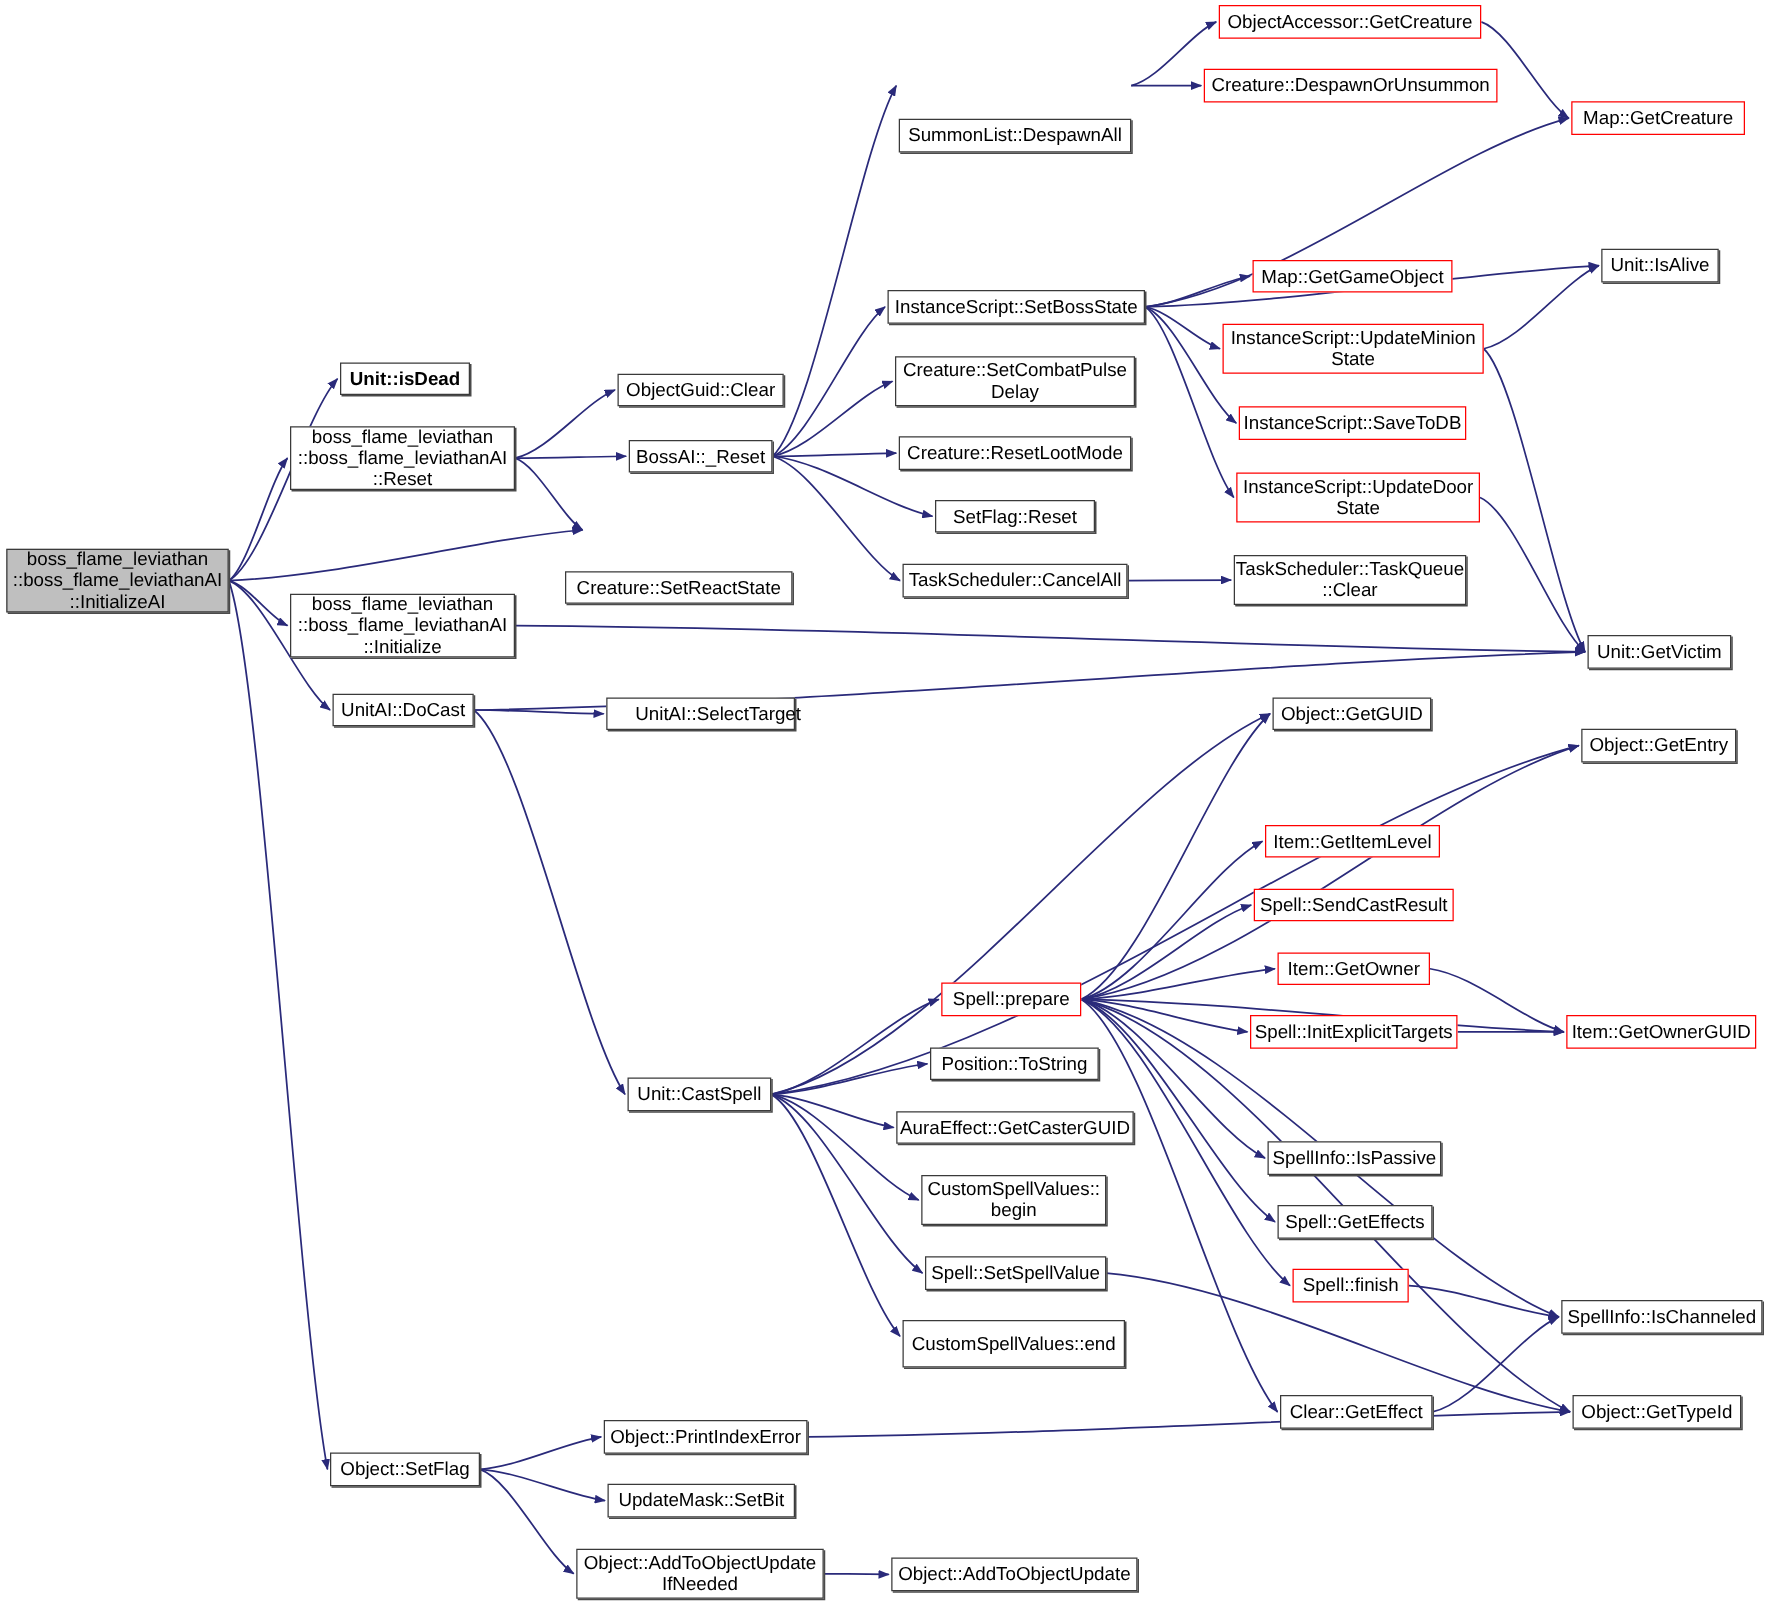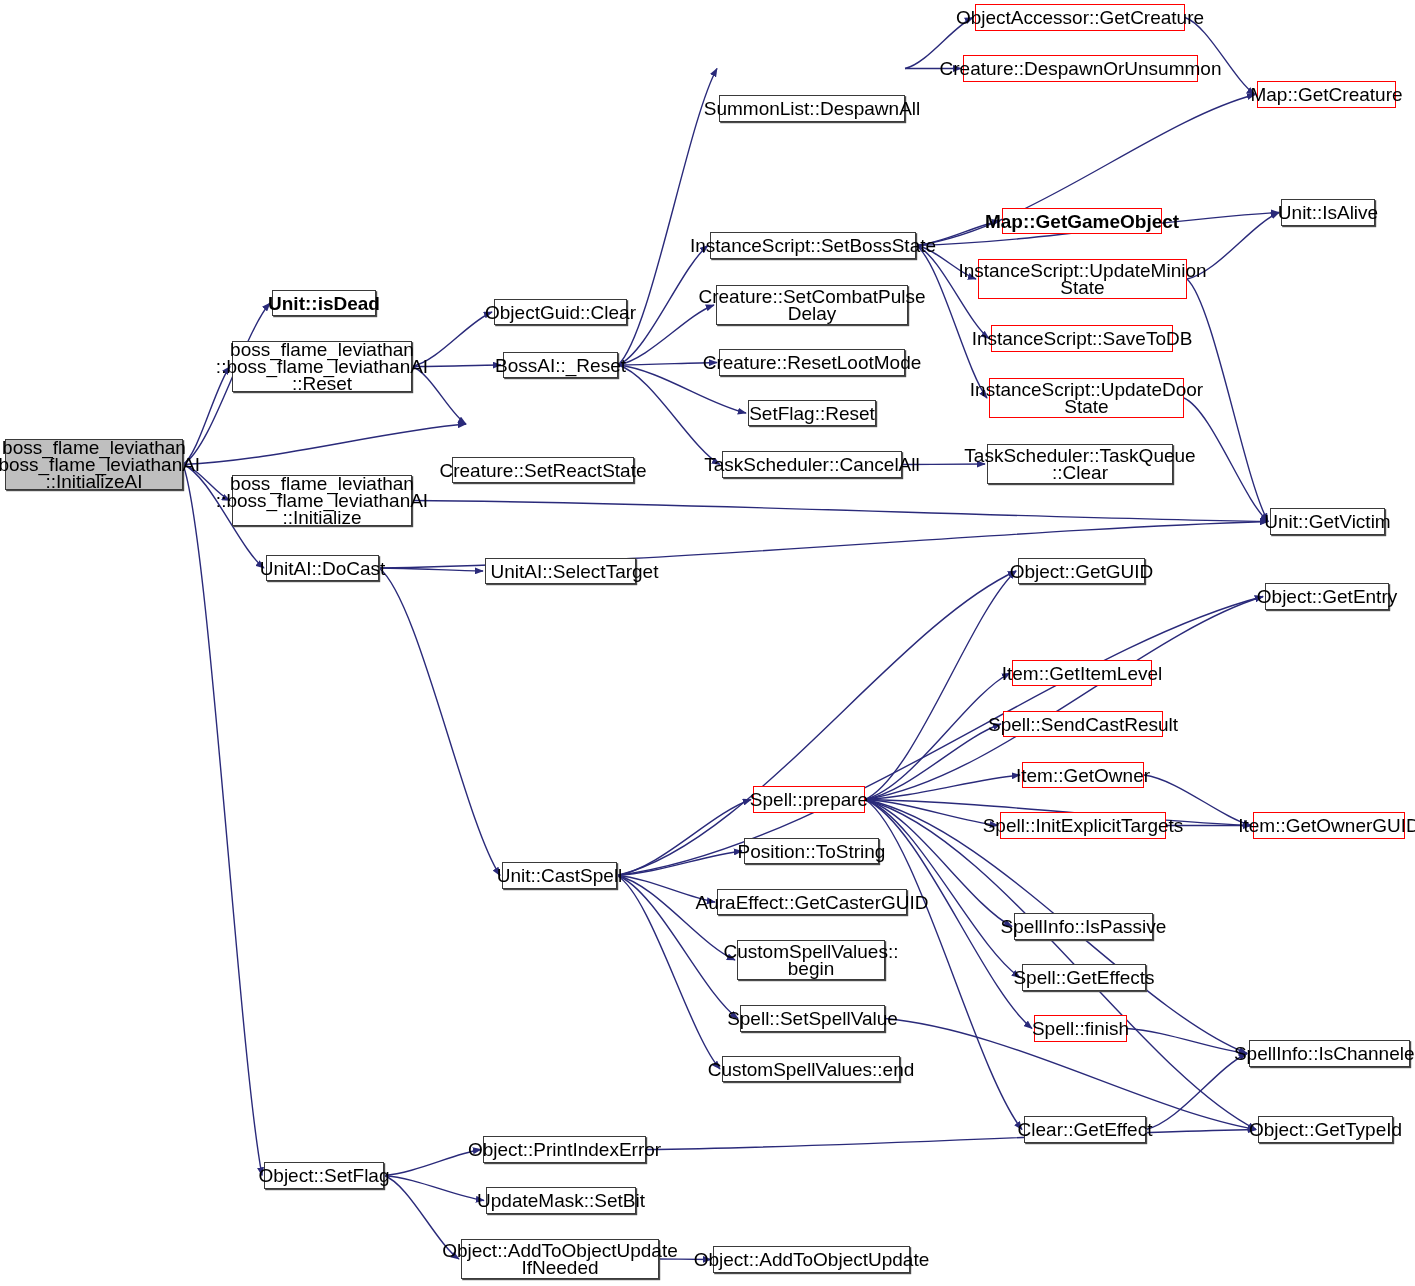--- a/index.html
+++ b/index.html
@@ -10,21 +10,21 @@
     font-family:"Liberation Sans", sans-serif;
     overflow:hidden;
   }
   #edges{position:absolute;left:0;top:0;width:1415px;height:1286px;}
   .node{
     position:absolute;
     box-sizing:border-box;
     background:#ffffff;
     border:1px solid #3a3a3a;
     color:#000000;
-    font-size:19px;
+    font-size:15px;
     line-height:17px;
     display:flex;
     align-items:center;
     justify-content:center;
     text-align:center;
     white-space:pre-line;
     letter-spacing:0px;
     box-shadow:1.2px 1.2px 0 0 #4a4a4a;
   }
   .node.red{
@@ -131,21 +131,21 @@
       <div class="node" style="left: 485px; top: 558px; width: 151px; height: 26px; padding-left: 28px;">UnitAI::SelectTarget</div>
       <div class="node" style="left: 719px; top: 55px; width: 186px; height: 27px; margin-top: 40px;">SummonList::DespawnAll</div>
       <div class="node" style="left: 710px; top: 232px; width: 206px; height: 27px;">InstanceScript::SetBossState</div>
       <div class="node" style="left: 716px; top: 285px; width: 192px; height: 40px;">Creature::SetCombatPulse
 Delay</div>
       <div class="node" style="left: 719px; top: 349px; width: 186px; height: 27px;">Creature::ResetLootMode</div>
       <div class="node" style="left: 748px; top: 400px; width: 128px; height: 26px;">SetFlag::Reset</div>
       <div class="node" style="left: 722px; top: 451px; width: 180px; height: 27px;">TaskScheduler::CancelAll</div>
       <div class="node red" style="left: 975px; top: 4px; width: 210px; height: 27px;">ObjectAccessor::GetCreature</div>
       <div class="node red" style="left: 963px; top: 55px; width: 235px; height: 27px;">Creature::DespawnOrUnsummon</div>
-      <div class="node red" style="left: 1002px; top: 208px; width: 160px; height: 26px; font-weight: bold;">Map::GetGameObject</div>
+      <div class="node red" style="left: 1002px; top: 208px; width: 160px; height: 26px;">Map::GetGameObject</div>
       <div class="node red" style="left: 978px; top: 259px; width: 209px; height: 40px; text-align: center;">InstanceScript::UpdateMinion
 State</div>
       <div class="node red" style="left: 991px; top: 325px; width: 182px; height: 27px;">InstanceScript::SaveToDB</div>
       <div class="node red" style="left: 989px; top: 378px; width: 195px; height: 40px;">InstanceScript::UpdateDoor
 State</div>
       <div class="node" style="left: 987px; top: 444px; width: 186px; height: 40px;">TaskScheduler::TaskQueue
 ::Clear</div>
       <div class="node red" style="left: 1257px; top: 81px; width: 139px; height: 27px;">Map::GetCreature</div>
       <div class="node" style="left: 1281px; top: 199px; width: 94px; height: 27px;">Unit::IsAlive</div>
       <div class="node" style="left: 1270px; top: 508px; width: 115px; height: 27px;">Unit::GetVictim</div>
@@ -156,21 +156,21 @@
       <div class="node red" style="left: 1022px; top: 762px; width: 122px; height: 26px;">Item::GetOwner</div>
       <div class="node red" style="left: 1000px; top: 812px; width: 166px; height: 27px;">Spell::InitExplicitTargets</div>
       <div class="node red" style="left: 1253px; top: 812px; width: 152px; height: 27px;">Item::GetOwnerGUID</div>
       <div class="node red" style="left: 753px; top: 786px; width: 112px; height: 27px;">Spell::prepare</div>
       <div class="node" style="left: 502px; top: 862px; width: 115px; height: 27px;">Unit::CastSpell</div>
       <div class="node" style="left: 744px; top: 838px; width: 135px; height: 26px;">Position::ToString</div>
       <div class="node" style="left: 717px; top: 889px; width: 190px; height: 26px;">AuraEffect::GetCasterGUID</div>
       <div class="node" style="left: 737px; top: 940px; width: 148px; height: 40px;">CustomSpellValues::
 begin</div>
       <div class="node" style="left: 740px; top: 1005px; width: 145px; height: 27px;">Spell::SetSpellValue</div>
-      <div class="node" style="left: 722px; top: 1056px; width: 178px; height: 26px;">CustomSpellValues::end</div>
+      <div class="node" style="left: 722px; top: 1056px; width: 178px; height: 38px;">CustomSpellValues::end</div>
       <div class="node" style="left: 1014px; top: 913px; width: 139px; height: 27px;">SpellInfo::IsPassive</div>
       <div class="node" style="left: 1022px; top: 964px; width: 124px; height: 27px;">Spell::GetEffects</div>
       <div class="node red" style="left: 1034px; top: 1015px; width: 93px; height: 27px;">Spell::finish</div>
       <div class="node" style="left: 1249px; top: 1040px; width: 161px; height: 27px;">SpellInfo::IsChanneled</div>
       <div class="node" style="left: 1024px; top: 1116px; width: 122px; height: 27px;">Clear::GetEffect</div>
       <div class="node" style="left: 1258px; top: 1116px; width: 135px; height: 27px;">Object::GetTypeId</div>
       <div class="node" style="left: 264px; top: 1162px; width: 120px; height: 27px;">Object::SetFlag</div>
       <div class="node" style="left: 483px; top: 1136px; width: 163px; height: 27px;">Object::PrintIndexError</div>
       <div class="node" style="left: 486px; top: 1187px; width: 150px; height: 27px;">UpdateMask::SetBit</div>
       <div class="node" style="left: 461px; top: 1239px; width: 198px; height: 40px;">Object::AddToObjectUpdate

